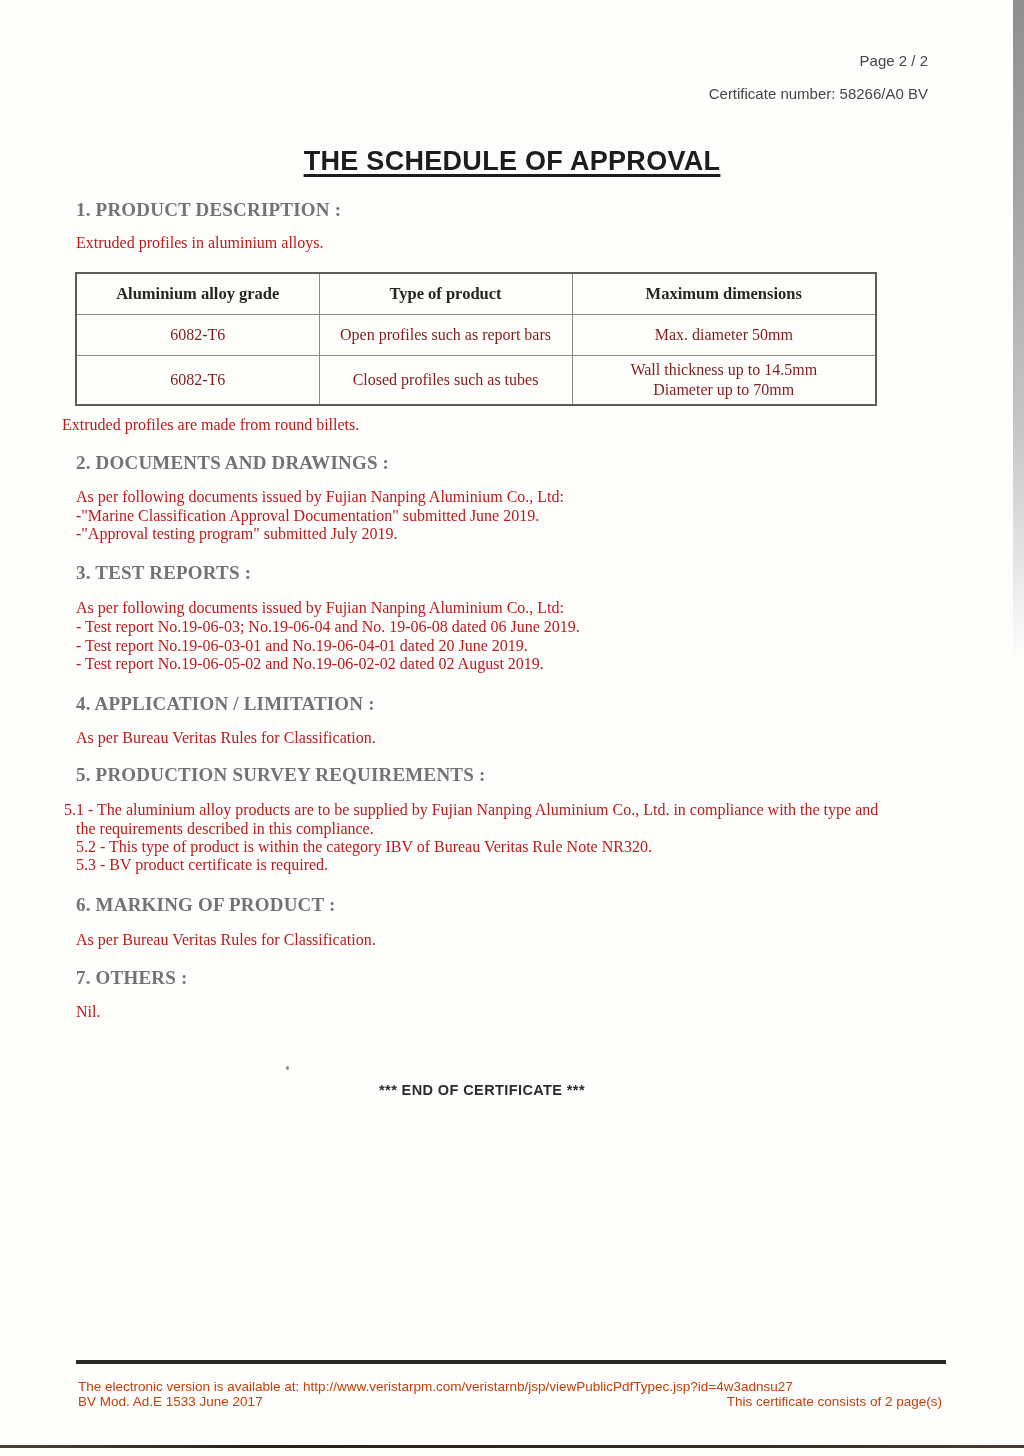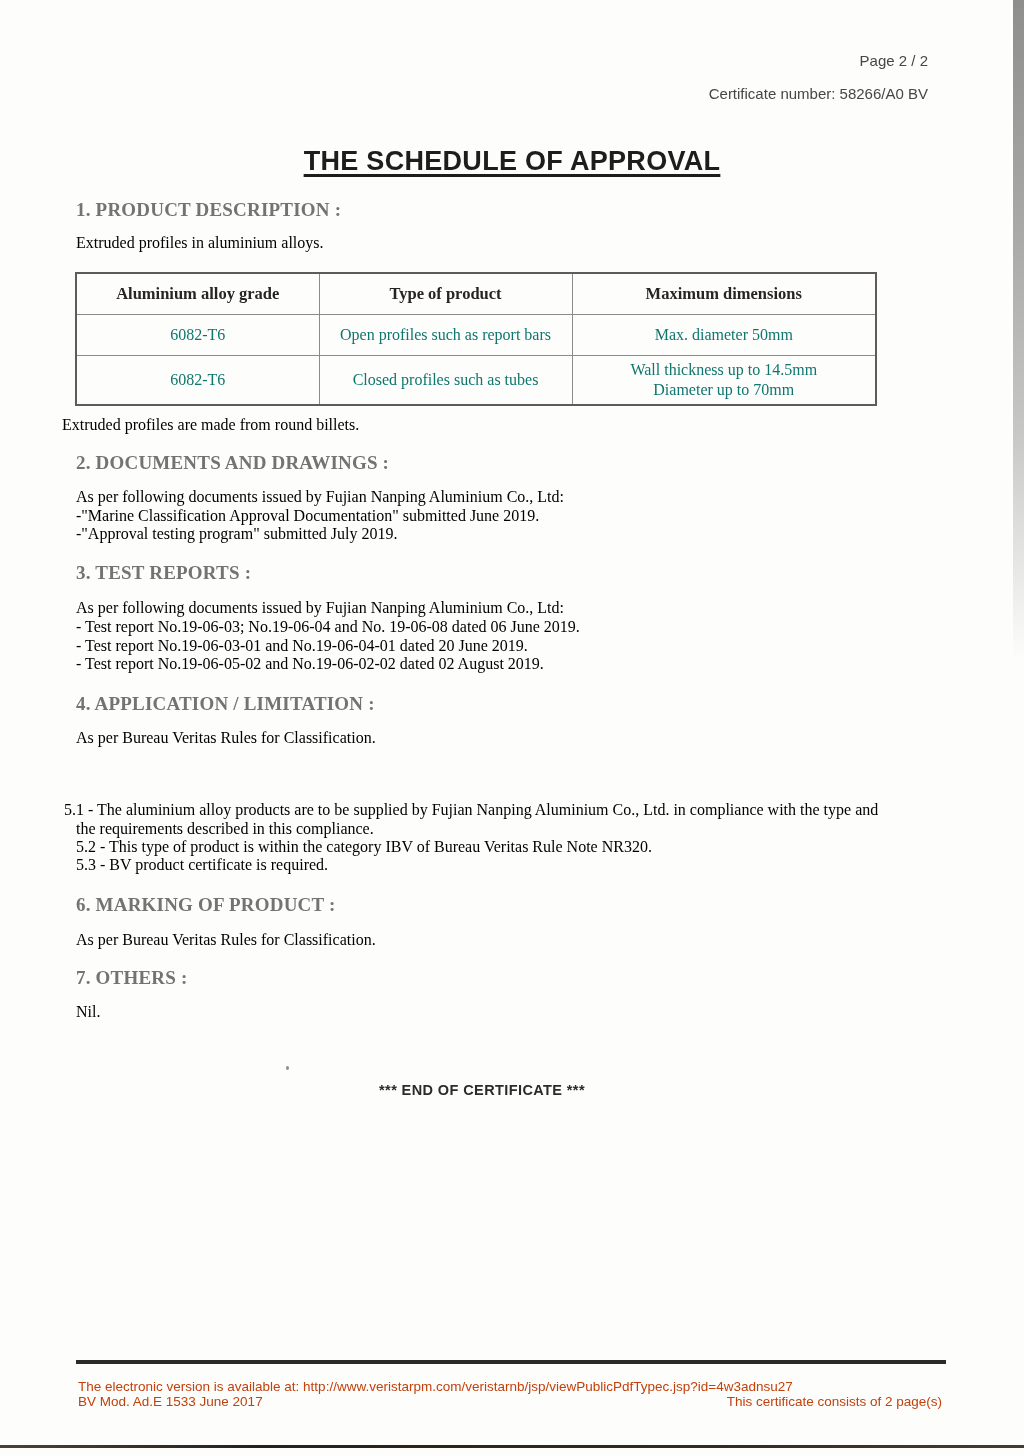--- a/index.html
+++ b/index.html
@@ -3,37 +3,37 @@
 <meta charset="utf-8">
 <style>
   html,body { margin:0; padding:0; }
   body { width:1024px; height:1456px; position:relative; background:#ffffff; }
   .page {
     position:absolute; left:0; top:0; width:1024px; height:1456px;
     background:#fdfdfc; overflow:hidden;
     font-family:"Liberation Serif", serif; color:#35312c;
   }
   .abs { position:absolute; white-space:nowrap; line-height:1.18; }
-  .body-text { font-size:16px; color:#000000; }
+  .body-text { font-size:16px; color:#b91c1c; }
   .heading { font-size:19px; font-weight:bold; color:#737373; letter-spacing:0.2px; }
   .hdr-meta { font-family:"Liberation Sans", sans-serif; font-size:15px; color:#474645; }
   .title-wrap { position:absolute; top:146px; left:0; width:1024px; text-align:center; }
   .doc-title {
     font-family:"Liberation Sans", sans-serif; font-weight:bold; font-size:27px;
     color:#1d1d1d; letter-spacing:0.3px; text-decoration:underline;
     text-decoration-thickness:2.5px; text-underline-offset:4px;
   }
   .approval-table {
     position:absolute; left:75px; top:272px; width:800px;
     border-collapse:collapse; table-layout:fixed;
     border:2px solid #5e5b58; font-family:"Liberation Serif", serif;
   }
   .approval-table th, .approval-table td {
     border:1px solid #8d8b88; text-align:center; vertical-align:middle;
-    padding:2px 4px; color:#0f766e;
+    padding:2px 4px; color:#7f1d1d;
   }
   .approval-table th { font-size:16.5px; font-weight:bold; color:#272421; height:36px; }
   .approval-table td { font-size:16px; }
   .row-1 td { height:36px; }
   .row-2 td { height:44px; }
   .dim-lines div { line-height:1.25; }
   .end-wrap {
     position:absolute; top:1082px; left:0; width:964px; text-align:center;
     font-family:"Liberation Sans", sans-serif; font-weight:bold; font-size:14.5px;
     color:#2b2b2b; letter-spacing:0.4px;
@@ -105,20 +105,21 @@
 
   <div class="abs heading" style="top:562px; left:76px;">3. TEST REPORTS :</div>
   <div class="abs body-text" style="top:599px; left:76px;">As per following documents issued by Fujian Nanping Aluminium Co., Ltd:</div>
   <div class="abs body-text" style="top:618px; left:76px;">- Test report No.19-06-03; No.19-06-04 and No. 19-06-08 dated 06 June 2019.</div>
   <div class="abs body-text" style="top:637px; left:76px;">- Test report No.19-06-03-01 and No.19-06-04-01 dated 20 June 2019.</div>
   <div class="abs body-text" style="top:655px; left:76px;">- Test report No.19-06-05-02 and No.19-06-02-02 dated 02 August 2019.</div>
 
   <div class="abs heading" style="top:693px; left:76px;">4. APPLICATION / LIMITATION :</div>
   <div class="abs body-text" style="top:729px; left:76px;">As per Bureau Veritas Rules for Classification.</div>
 
+  <div class="abs heading" style="top:764px; left:76px;">5. PRODUCTION SURVEY REQUIREMENTS :</div>
   <div class="abs body-text" style="top:801px; left:64px;">5.1 - The aluminium alloy products are to be supplied by Fujian Nanping Aluminium Co., Ltd. in compliance with the type and</div>
   <div class="abs body-text" style="top:820px; left:76px;">the requirements described in this compliance.</div>
   <div class="abs body-text" style="top:838px; left:76px;">5.2 - This type of product is within the category IBV of Bureau Veritas Rule Note NR320.</div>
   <div class="abs body-text" style="top:856px; left:76px;">5.3 - BV product certificate is required.</div>
 
   <div class="abs heading" style="top:894px; left:76px;">6. MARKING OF PRODUCT :</div>
   <div class="abs body-text" style="top:931px; left:76px;">As per Bureau Veritas Rules for Classification.</div>
 
   <div class="abs heading" style="top:967px; left:76px;">7. OTHERS :</div>
   <div class="abs body-text" style="top:1003px; left:76px;">Nil.</div>

